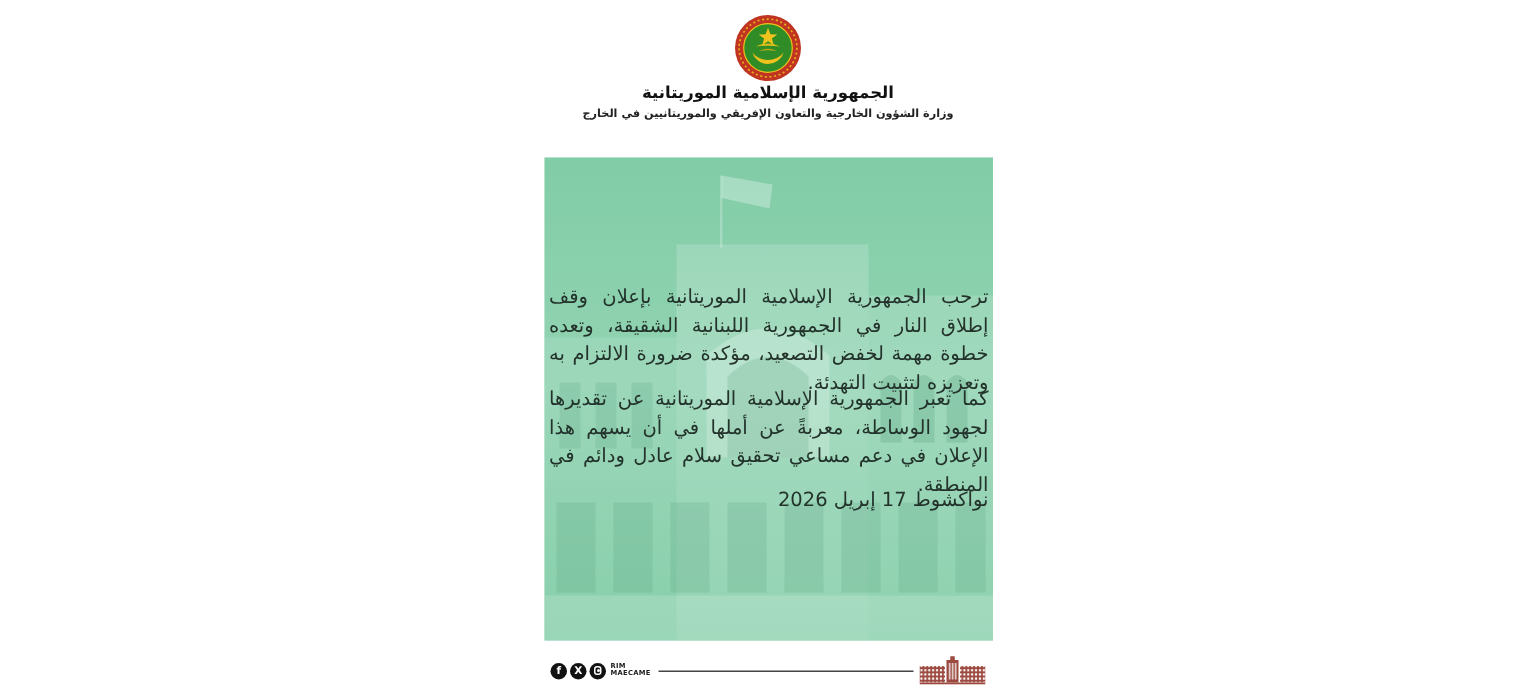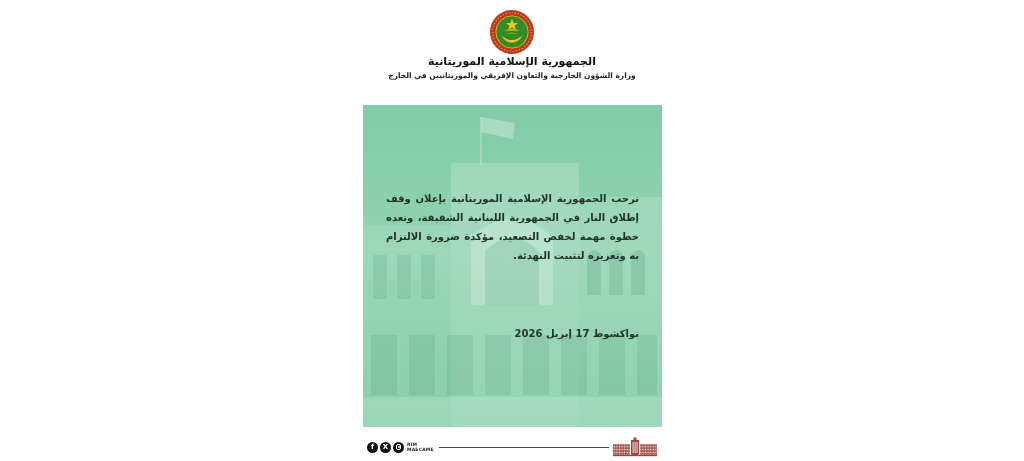--- a/index.html
+++ b/index.html
@@ -21,22 +21,22 @@
   .seal{position:absolute;left:132px;top:9px;width:46px;height:46px;}
   .hdr-line{position:absolute;left:0;width:310px;text-align:center;color:#111;}
   .country{top:55px;font-size:11px;font-weight:bold;letter-spacing:.2px;}
   .ministry{top:71px;font-size:7.5px;font-weight:bold;color:#222;}
   .doc-title{top:83px;font-size:16px;font-weight:bold;}
 
   
   .green-panel{position:absolute;left:6px;top:105px;width:299px;height:322px;
     background:var(--green-panel);overflow:hidden;}
   .green-panel .watermark{position:absolute;left:0;top:0;width:299px;height:322px;}
-  .green-panel p{position:absolute;left:0;width:299px;padding:0 23px;
-    direction:rtl;text-align:justify;font-weight:bold;font-size:10px;line-height:19px;
+  .green-panel p{position:absolute;left:0;width:299px;padding:0 3px;
+    direction:rtl;text-align:justify;font-weight:normal;font-size:13px;line-height:19px;
     color:var(--panel-text);}
   .para1{top:84px;}
   .para2{top:152px;}
   .dateline{top:219px;text-align:center;}
 
   
   .footer{position:absolute;left:10px;top:437px;width:290px;height:20px;
     display:flex;align-items:center;}
   .social{display:flex;gap:2px;align-items:center;}
   .soc{width:11px;height:11px;border-radius:50%;background:var(--footer-icon-bg);
@@ -110,20 +110,21 @@
         <rect x="122" y="230" width="26" height="60"></rect>
         <rect x="160" y="230" width="26" height="60"></rect>
         <rect x="198" y="230" width="26" height="60"></rect>
         <rect x="236" y="230" width="26" height="60"></rect>
         <rect x="274" y="230" width="20" height="60"></rect>
       </g>
       <rect x="0" y="292" width="299" height="30" fill="#ffffff" opacity="0.16"></rect>
     </svg>
 
     <p class="para1">ترحب الجمهورية الإسلامية الموريتانية بإعلان وقف إطلاق النار في الجمهورية اللبنانية الشقيقة، وتعده خطوة مهمة لخفض التصعيد، مؤكدة ضرورة الالتزام به وتعزيزه لتثبيت التهدئة.</p>
+    <p class="para2">كما تعبر الجمهورية الإسلامية الموريتانية عن تقديرها لجهود الوساطة، معربةً عن أملها في أن يسهم هذا الإعلان في دعم مساعي تحقيق سلام عادل ودائم في المنطقة.</p>
     <p class="dateline">نواكشوط 17 إبريل 2026</p>
   </div>
 
   <div class="footer">
     <div class="social">
       <div class="soc">f</div>
       <div class="soc">X</div>
       <div class="soc">
         <div class="ig-box">
             <div class="ig-dot"></div>

